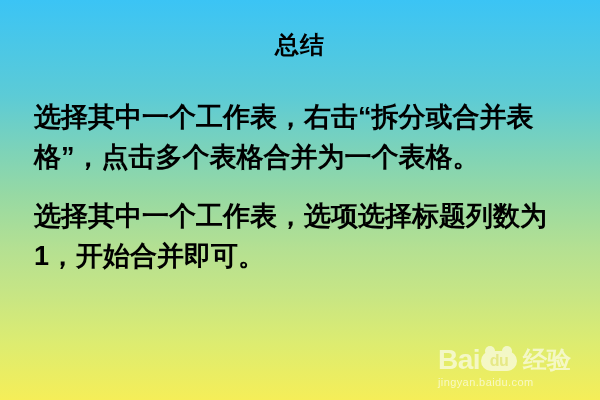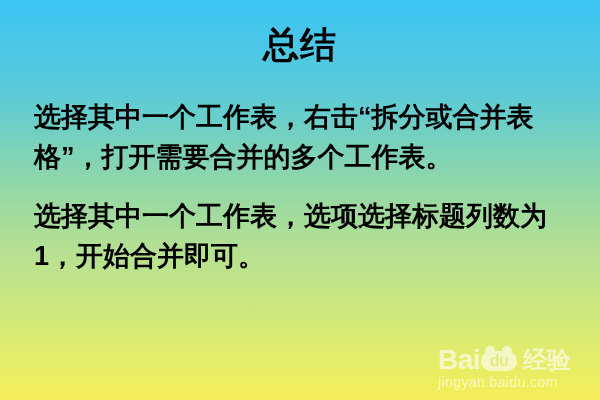--- a/index.html
+++ b/index.html
@@ -29,21 +29,21 @@
       #f5ee58 100%
     );
     overflow: hidden;
   }
   #slide-title {
     position: absolute;
     top: 22px;
     left: 0;
     width: 600px;
     text-align: center;
-    font-size: 36px;
+    font-size: 24px;
     font-weight: bold;
     color: #000000;
     letter-spacing: 1px;
     line-height: 46px;
   }
   #body-text {
     position: absolute;
     top: 97px;
     left: 34px;
     width: 548px;
@@ -121,36 +121,36 @@
   #wm-jingyan {
     font-size: 24px;
     font-weight: bold;
     color: #ffffff;
     line-height: 19px;
     margin-left: 2px;
     letter-spacing: 0px;
   }
   #wm-url {
     margin-top: 4px;
-    font-size: 14px;
+    font-size: 11px;
     color: #ffffff;
     line-height: 12px;
     letter-spacing: 0.4px;
     text-align: left;
   }
 </style>
 </head>
 <body>
 
 <div id="slide">
 
   <div id="slide-title">总结</div>
 
   <div id="body-text">
-    <p class="para">选择其中一个工作表，右击“拆分或合并表格”，打开需要合并的多个工作表。</p>
+    <p class="para">选择其中一个工作表，右击“拆分或合并表格”，点击多个表格合并为一个表格。</p>
     <p class="para">选择其中一个工作表，选项选择标题列数为1，开始合并即可。</p>
   </div>
 
   <div id="watermark">
     <div id="wm-logo">
       <span id="wm-bai">Bai</span>
       <span id="wm-badge-wrap">
         <span class="wm-ear left"></span>
         <span class="wm-ear right"></span>
         <span id="wm-badge">

